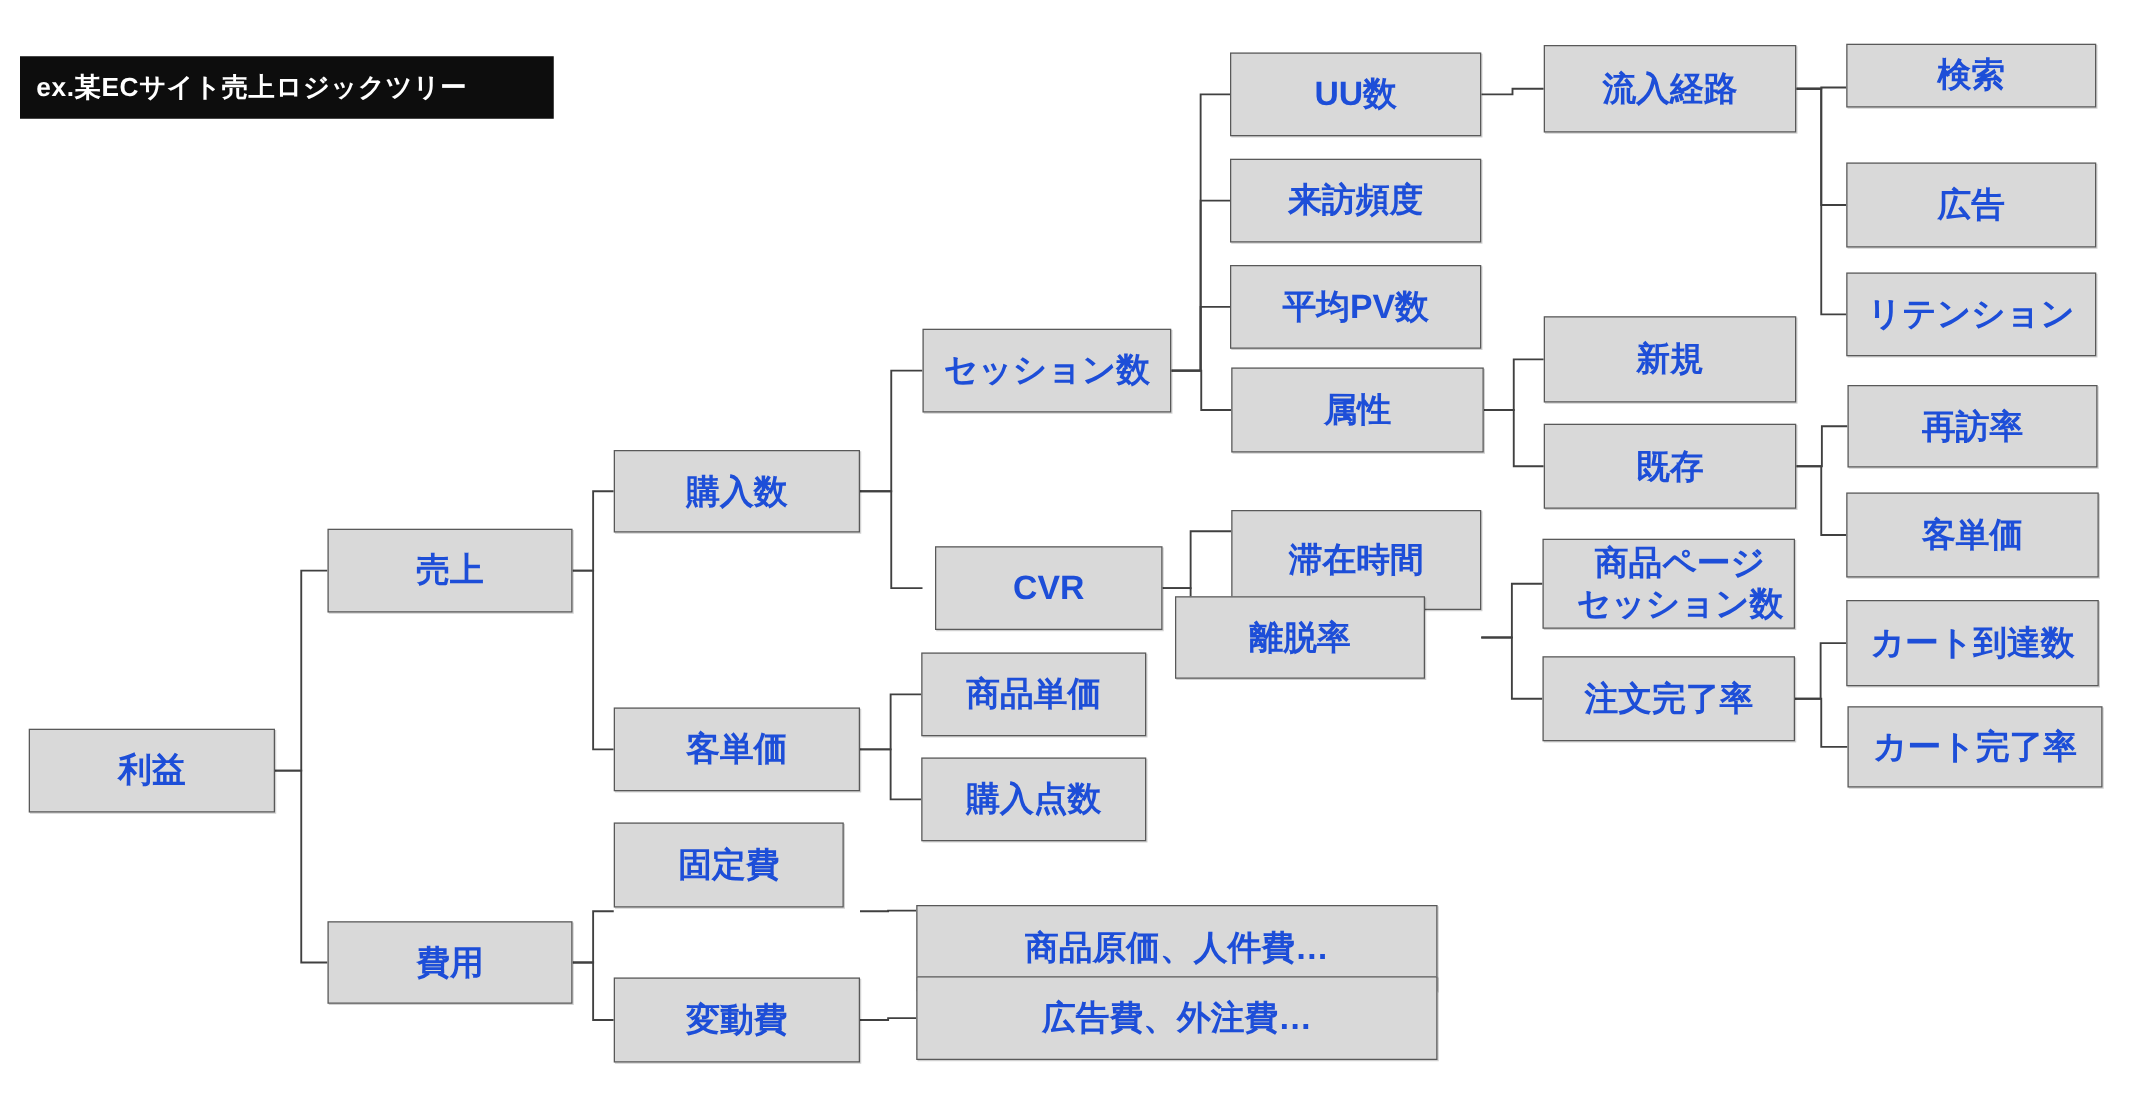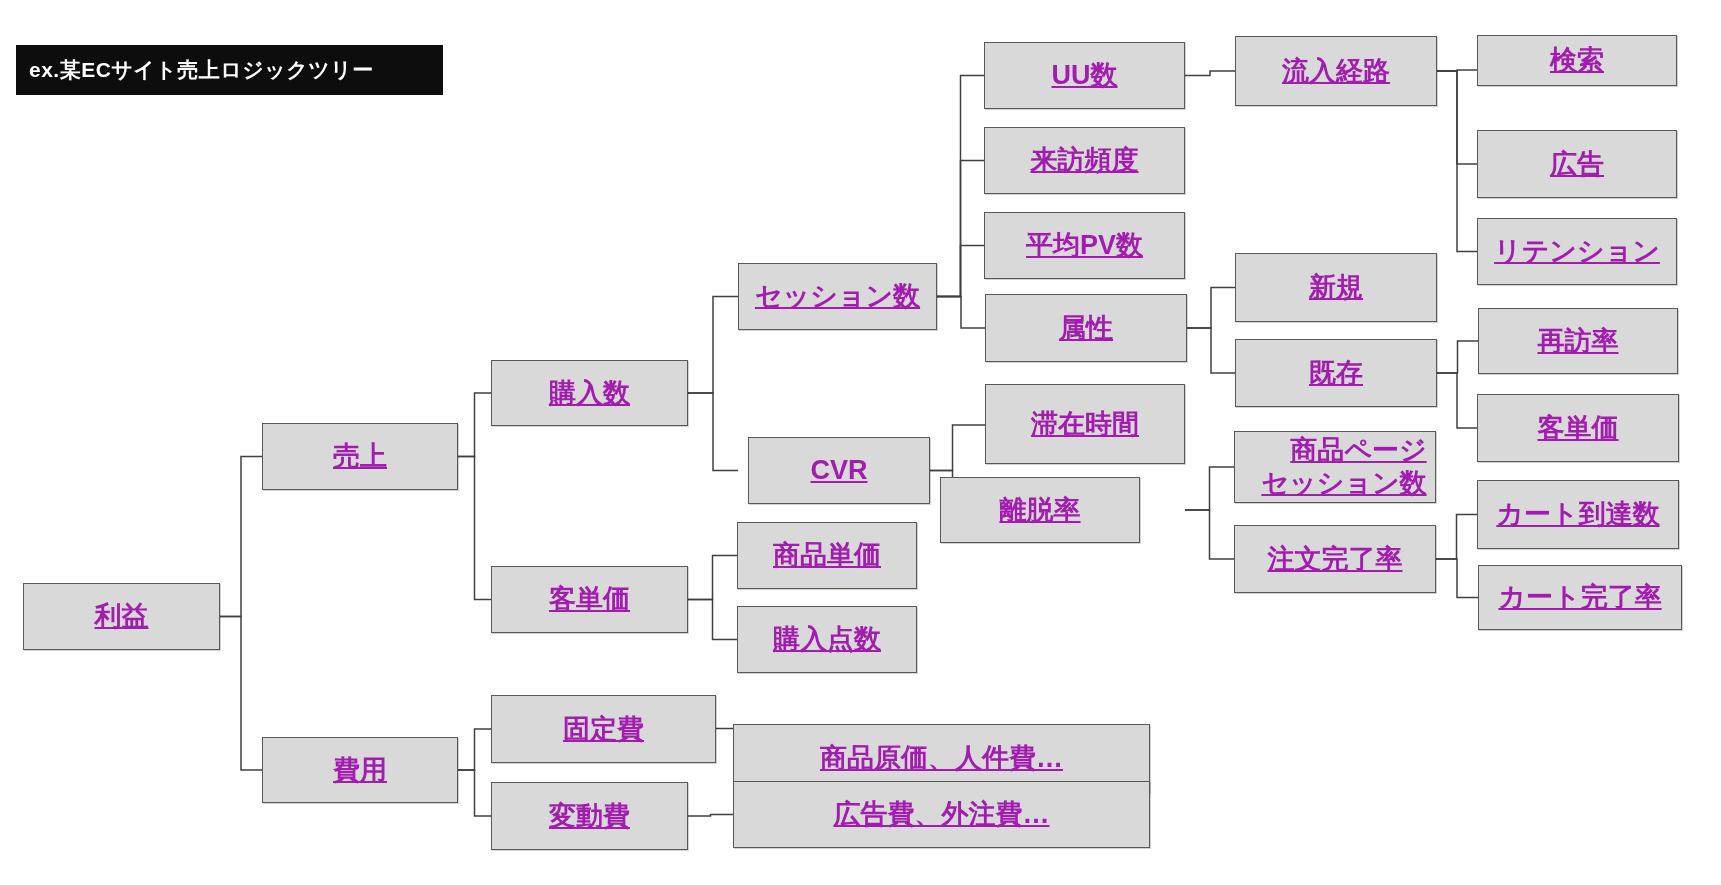--- a/index.html
+++ b/index.html
@@ -33,28 +33,27 @@
     width: 1721px; height: 885px;
   }
   .node {
     position: absolute;
     background: var(--node-fill, #d9d9d9);
     border: 1.6px solid var(--node-border, #595959);
     box-sizing: border-box;
     display: flex;
     align-items: center;
     justify-content: center;
-    text-align: right;
+    text-align: center;
     font-weight: bold;
-    color: #a21caf;
+    color: #1d4ed8;
     font-size: 27px;
     line-height: 1.22;
     white-space: pre-line;
     box-shadow: 1px 1px 0 rgba(0,0,0,0.18);
-    text-decoration: underline;
   }
 </style>
 </head>
 <body style="background: rgb(255, 255, 255);">
 
 <div class="stage">
   <svg class="edges" id="edges-svg" xmlns="http://www.w3.org/2000/svg" viewBox="0 0 1721 885">
       <polyline points="220,616.5 241,616.5 241,456.5 262,456.5" fill="none" stroke="#404040" stroke-width="1.5"></polyline>
       <polyline points="220,616.5 241,616.5 241,770 262,770" fill="none" stroke="#404040" stroke-width="1.5"></polyline>
       <polyline points="458,456.5 474.5,456.5 474.5,393 491,393" fill="none" stroke="#404040" stroke-width="1.5"></polyline>
@@ -86,33 +85,33 @@
       <polyline points="1436,559 1456.5,559 1456.5,514.5 1477,514.5" fill="none" stroke="#404040" stroke-width="1.5"></polyline>
       <polyline points="1436,559 1457,559 1457,597.5 1478,597.5" fill="none" stroke="#404040" stroke-width="1.5"></polyline>
     </svg>
   <div class="diagram-title">ex.某ECサイト売上ロジックツリー</div>
   <div id="nodes-layer">
       <div class="node" style="left: 23px; top: 583px; width: 197px; height: 67px;">利益</div>
       <div class="node" style="left: 262px; top: 423px; width: 196px; height: 67px;">売上</div>
       <div class="node" style="left: 262px; top: 737px; width: 196px; height: 66px;">費用</div>
       <div class="node" style="left: 491px; top: 360px; width: 197px; height: 66px;">購入数</div>
       <div class="node" style="left: 491px; top: 566px; width: 197px; height: 67px;">客単価</div>
-      <div class="node" style="left: 491px; top: 695px; width: 225px; height: 68px;">固定費</div>
+      <div class="node" style="left: 491px; top: 658px; width: 184px; height: 68px;">固定費</div>
       <div class="node" style="left: 491px; top: 782px; width: 197px; height: 68px;">変動費</div>
       <div class="node" style="left: 738px; top: 263px; width: 199px; height: 67px;">セッション数</div>
       <div class="node" style="left: 748px; top: 437px; width: 182px; height: 67px;">CVR</div>
       <div class="node" style="left: 737px; top: 522px; width: 180px; height: 67px;">商品単価</div>
       <div class="node" style="left: 737px; top: 606px; width: 180px; height: 67px;">購入点数</div>
       <div class="node" style="left: 733px; top: 694px; width: 417px; height: 69px; margin-top: 30px;">商品原価、人件費…</div>
       <div class="node" style="left: 733px; top: 781px; width: 417px; height: 67px;">広告費、外注費…</div>
       <div class="node" style="left: 984px; top: 42px; width: 201px; height: 67px;">UU数</div>
       <div class="node" style="left: 984px; top: 127px; width: 201px; height: 67px;">来訪頻度</div>
       <div class="node" style="left: 984px; top: 212px; width: 201px; height: 67px;">平均PV数</div>
       <div class="node" style="left: 985px; top: 294px; width: 202px; height: 68px;">属性</div>
-      <div class="node" style="left: 985px; top: 384px; width: 200px; height: 80px;">滞在時間</div>
+      <div class="node" style="left: 985px; top: 408px; width: 200px; height: 80px;">滞在時間</div>
       <div class="node" style="left: 940px; top: 477px; width: 200px; height: 66px;">離脱率</div>
       <div class="node" style="left: 1235px; top: 36px; width: 202px; height: 70px;">流入経路</div>
       <div class="node" style="left: 1235px; top: 253px; width: 202px; height: 69px;">新規</div>
       <div class="node" style="left: 1235px; top: 339px; width: 202px; height: 68px;">既存</div>
       <div class="node" style="left: 1234px; top: 431px; width: 202px; height: 72px; padding-left: 18px;">商品ページ
 セッション数</div>
       <div class="node" style="left: 1234px; top: 525px; width: 202px; height: 68px;">注文完了率</div>
       <div class="node" style="left: 1477px; top: 35px; width: 200px; height: 51px;">検索</div>
       <div class="node" style="left: 1477px; top: 130px; width: 200px; height: 68px;">広告</div>
       <div class="node" style="left: 1477px; top: 218px; width: 200px; height: 67px;">リテンション</div>

